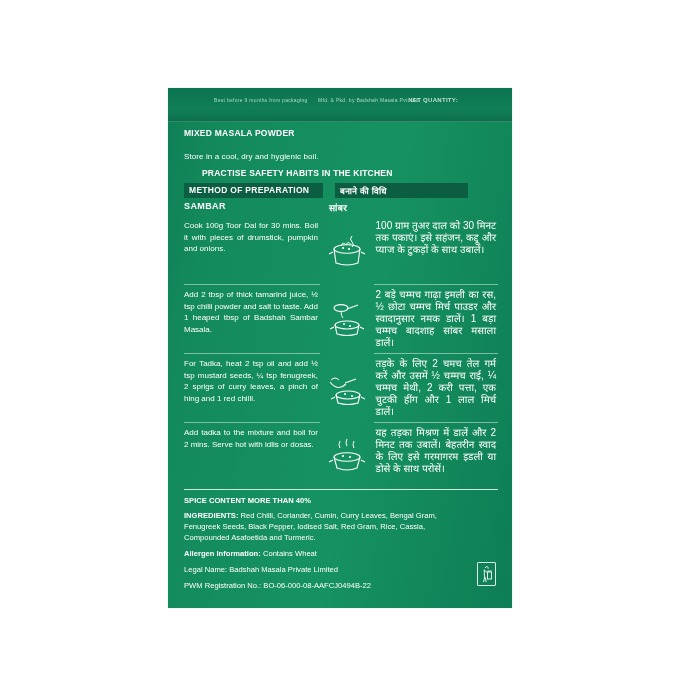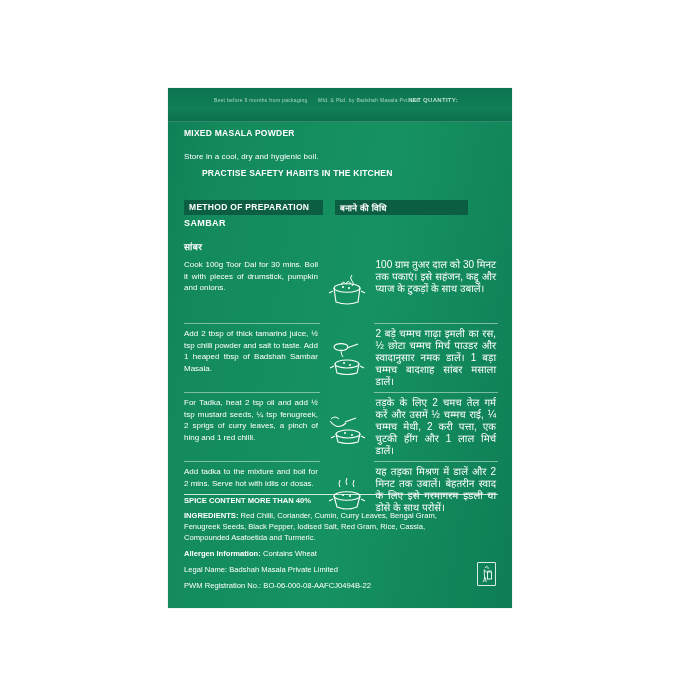--- a/index.html
+++ b/index.html
@@ -79,21 +79,21 @@
   }
   .sub-line {
     font-size: 8px;
     letter-spacing: 0.1px;
     margin: 0 0 7px 0;
   }
   .safety-line {
     font-size: 8.5px;
     font-weight: bold;
     letter-spacing: 0.2px;
-    margin: 0 0 22px 0;
+    margin: 0 0 5px 0;
     text-transform: uppercase;
     padding-left: 18px;
   }
 
   
   .bars {
     display: flex;
     gap: 12px;
     margin-bottom: 3px;
   }
@@ -105,21 +105,20 @@
     letter-spacing: 0.3px;
     padding: 2px 6px 2px 5px;
   }
   .bar.left { width: 128px; }
   .bar.right { width: 122px; }
 
   .titles {
     display: flex;
     gap: 12px;
     margin: 3px 0 5px 0;
-    flex-direction: column;
   }
   .title {
     font-size: 9px;
     font-weight: bold;
     letter-spacing: 0.4px;
   }
   .title.left { width: 133px; }
   .title.right { width: 122px; }
 
   
@@ -169,20 +168,21 @@
   }
   .ic-svg { display: block; }
 
   
   .info {
     position: absolute;
     left: 0;
     right: 0;
     bottom: 2px;
     border-top: 1.5px solid rgba(255,255,255,0.8);
+    padding-top: 5px;
     font-size: 7.6px;
     line-height: 11px;
   }
   .info .b { font-weight: bold; }
   .info p { margin: 0 0 5px 0; padding-right: 30px; }
   .info p.tight { margin-bottom: 4px; }
 
   .dustbin {
     position: absolute;
     right: 2px;

